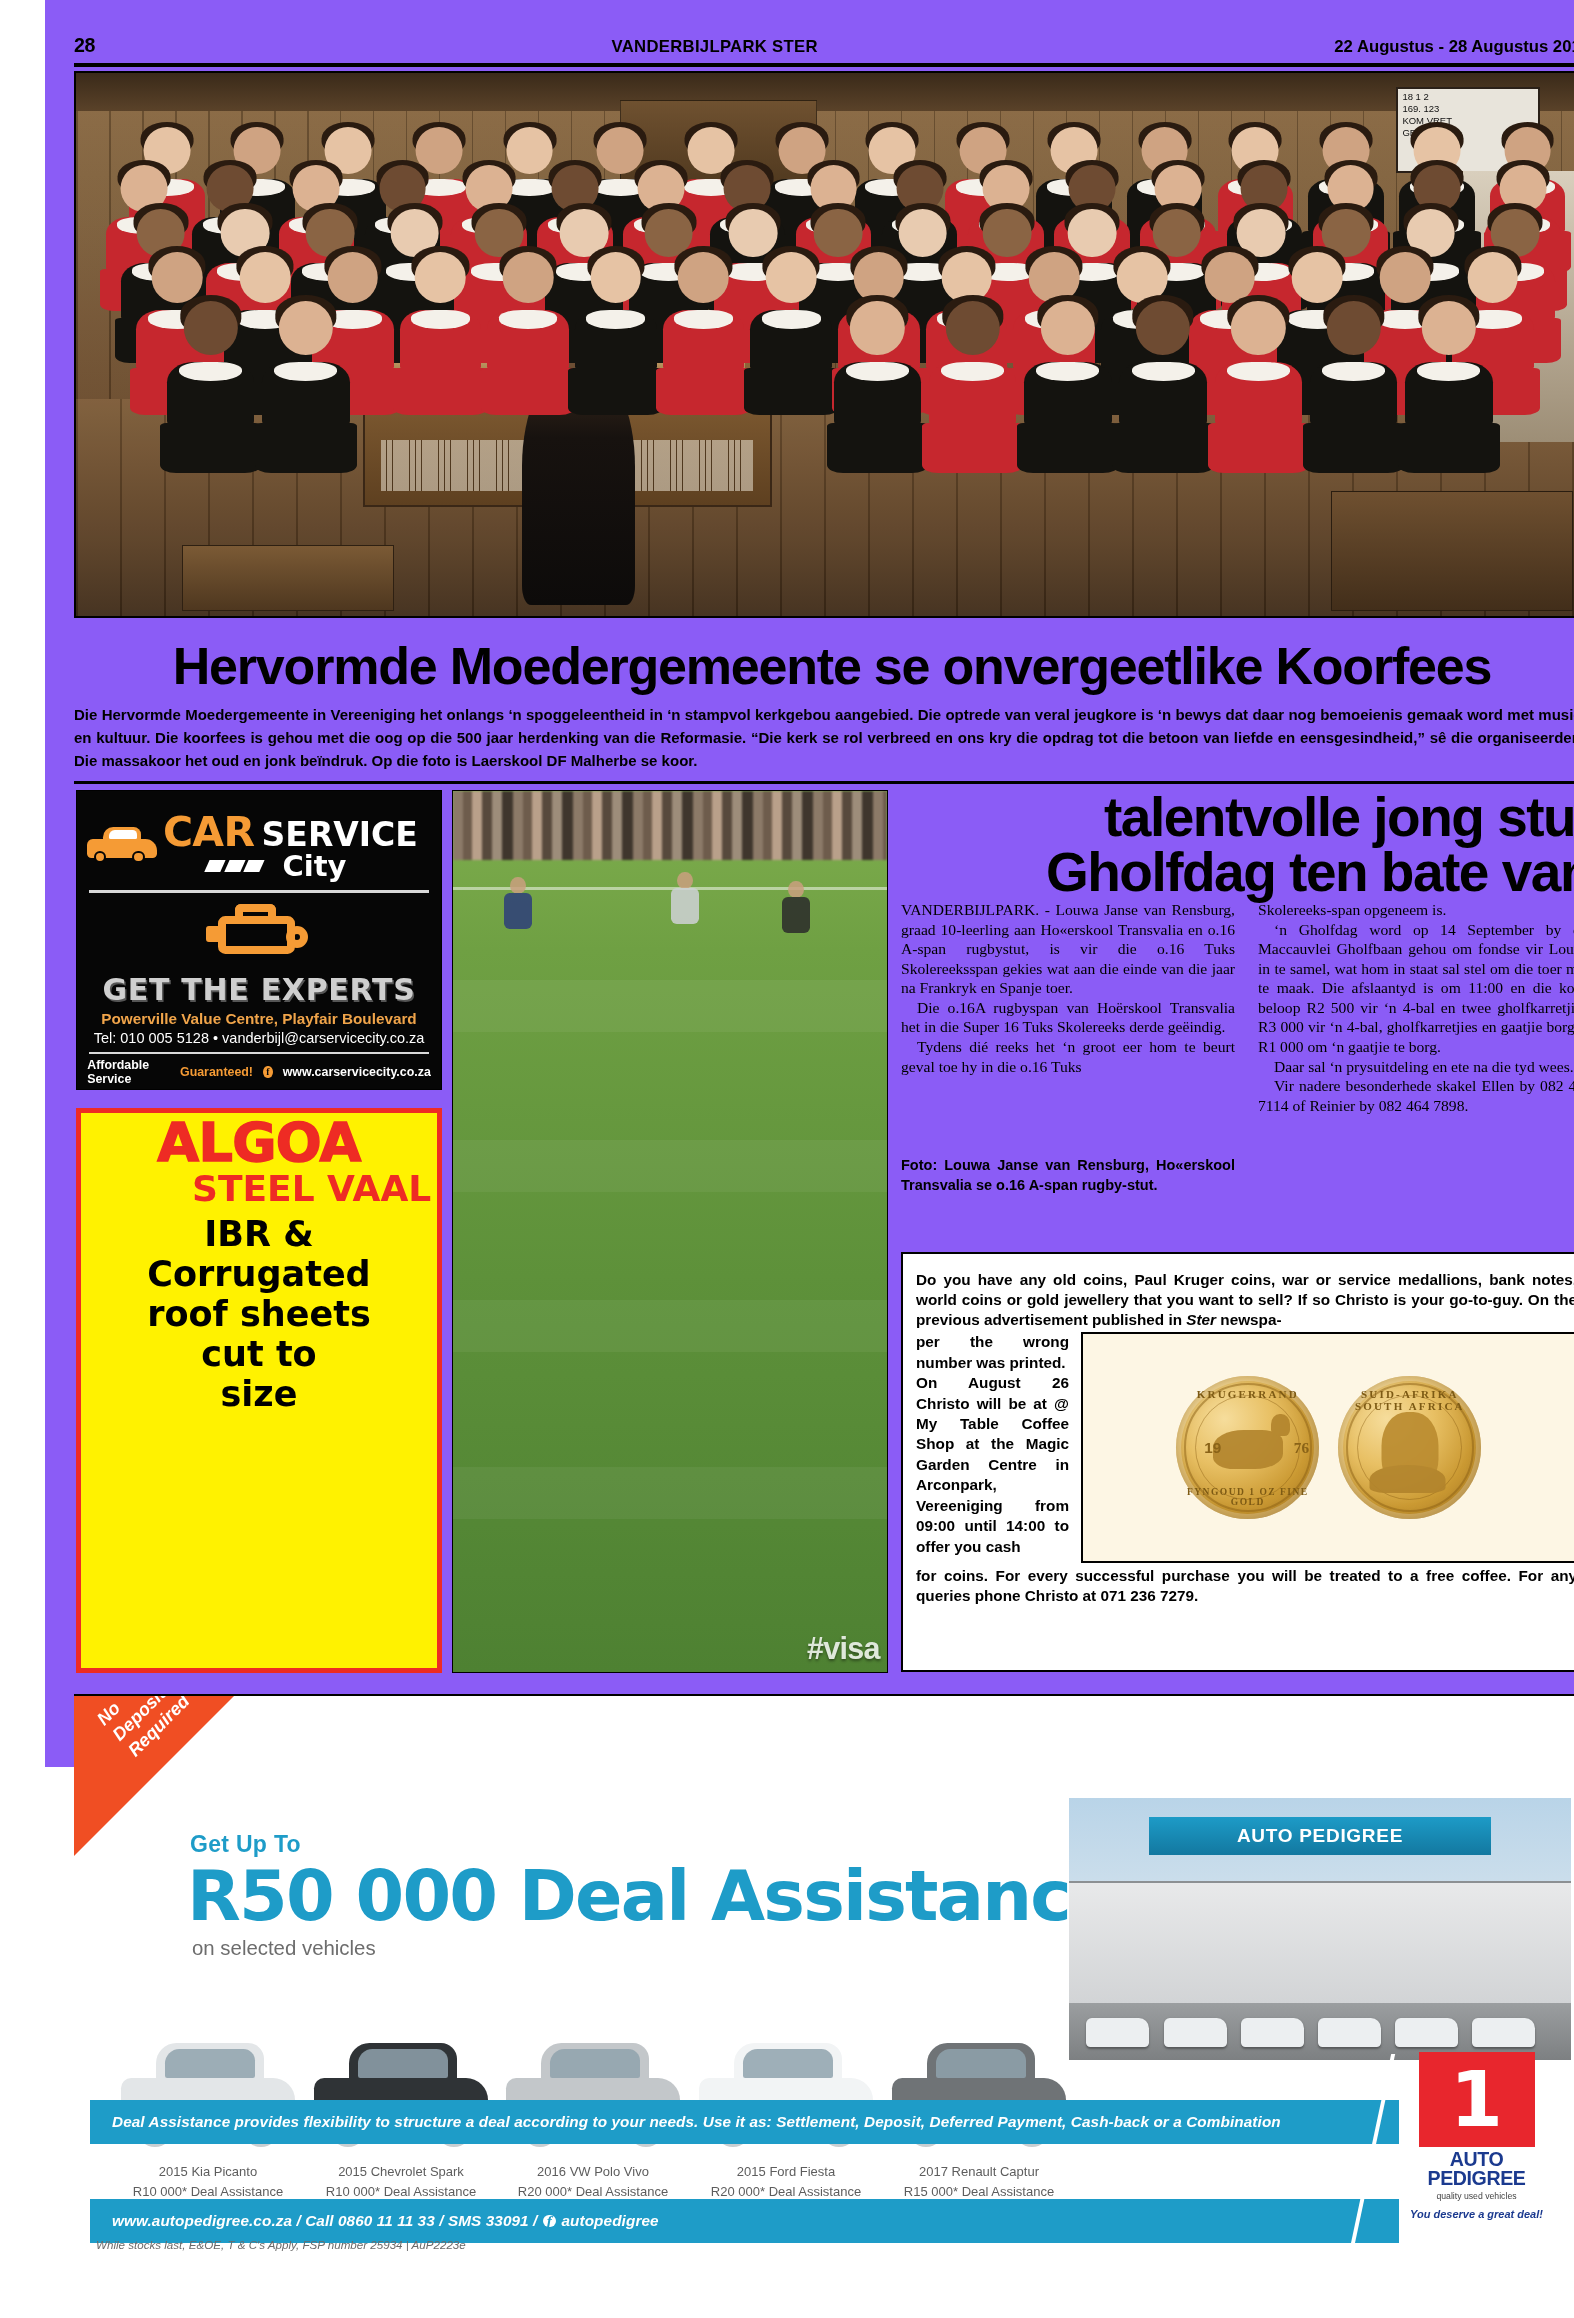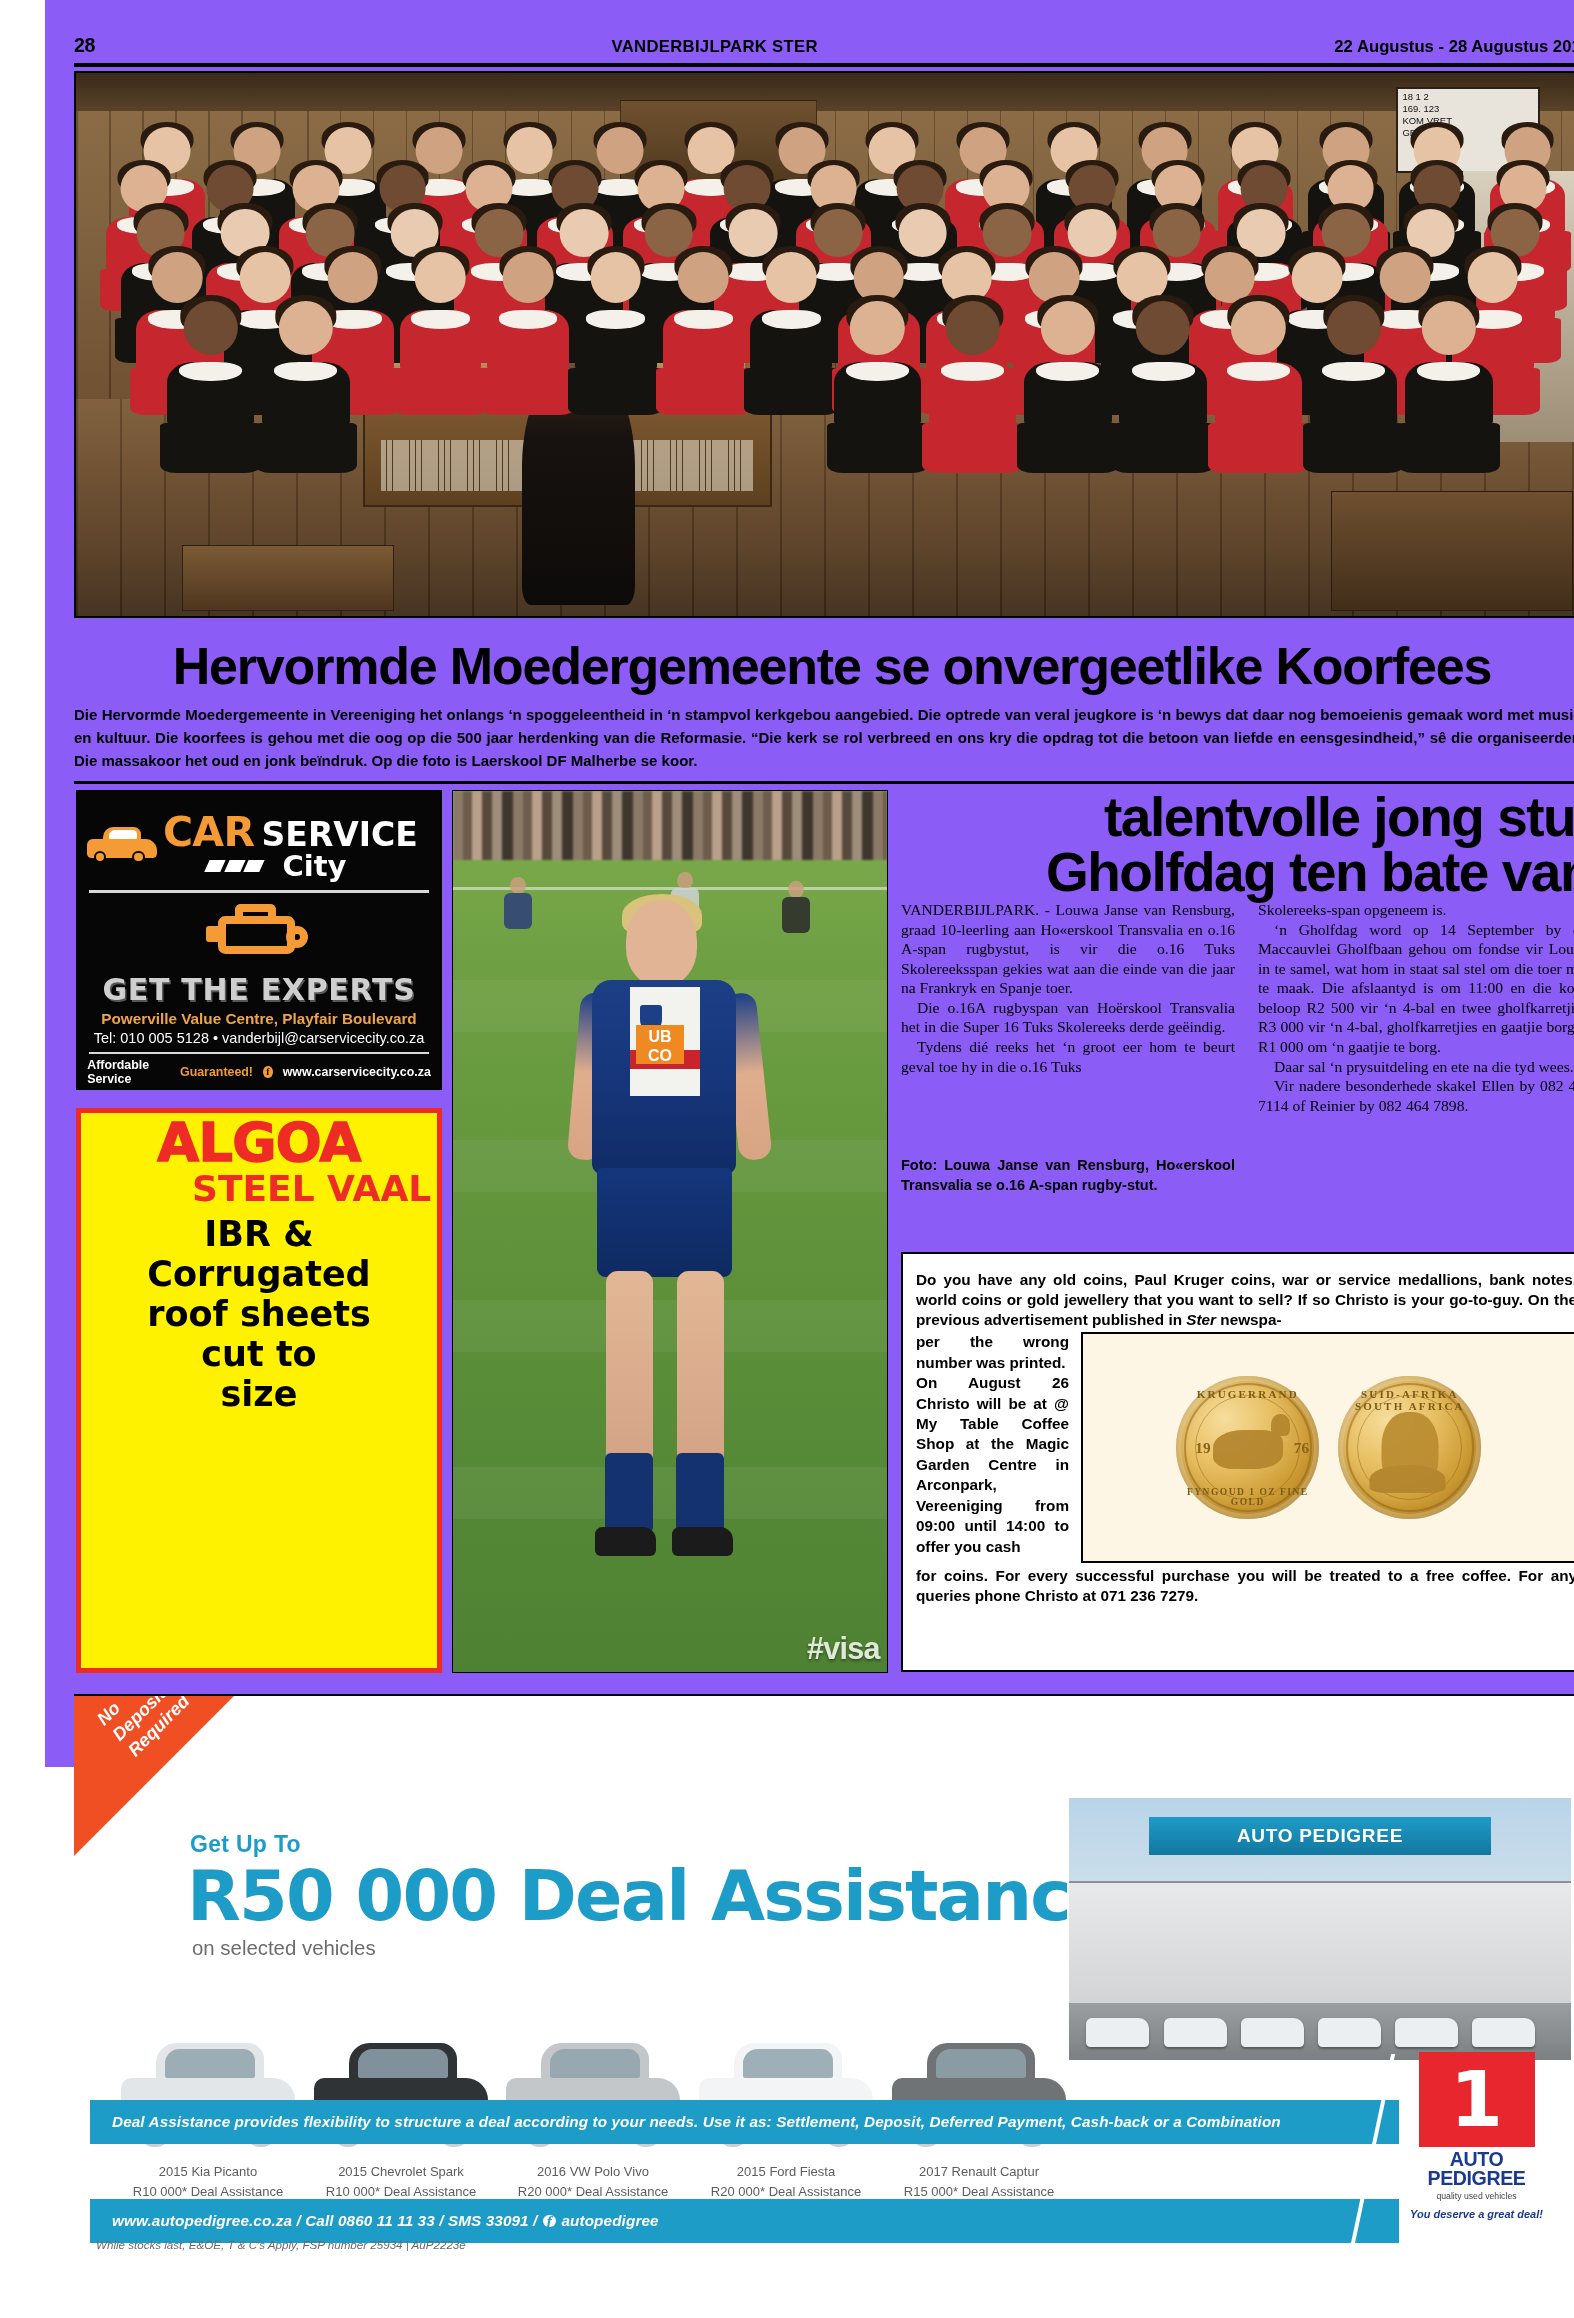--- a/index.html
+++ b/index.html
@@ -354,22 +354,22 @@
   .krug .buck{
     position:absolute; left:50%; top:50%; transform:translate(-50%,-46%);
     width:70px; height:39px; background:#b2842c; border-radius:44% 30% 40% 30%;
     opacity:.9;
   }
   .krug .buck::before{
     content:""; position:absolute; right:-7.3px; top:-16px; width:19px; height:22px;
     background:#b2842c; border-radius:46% 46% 30% 30%;
   }
   .krug .yr{
-    position:absolute; left:19px; top:50%; transform:translateY(-50%);
-    font-size:15.3px; font-weight:700; color:#8a6318; font-family:Liberation Serif, serif;
+    position:absolute; left:28px; top:50%; transform:translateY(-50%);
+    font-size:15.3px; font-weight:700; color:#8a6318; font-family:Liberation Sans, sans-serif;
   }
   .krug .yr2{
     position:absolute; right:10.2px; top:50%; transform:translateY(-50%);
     font-size:15.3px; font-weight:700; color:#8a6318; font-family:"Liberation Serif",serif;
   }
   .krug .arc-top{
     position:absolute; left:0; right:0; top:11.6px; text-align:center;
     font-size:11px; font-weight:700; letter-spacing:2.2px; color:#7d5a14;
     font-family:"Liberation Serif",serif;
   }
@@ -1133,40 +1133,20 @@
         <div class="b" style="background:#2d3f7a"></div>
       </div>
     <div class="bg-player" style="left:218px;top:81px;">
         <div class="h"></div>
         <div class="b" style="background:#cfd2d6"></div>
       </div>
     <div class="bg-player" style="left:329px;top:90px;">
         <div class="h"></div>
         <div class="b" style="background:#2b2b2b"></div>
       </div>
-    <div class="player">
-      <div class="p-armL"></div>
-        <div class="p-armR"></div>
-      <div class="p-hair"></div>
-        <div class="p-head"></div>
-      <div class="p-jersey">
-        <div class="white-panel"></div>
-        <div class="red-stripe"></div>
-        <div class="crest"></div>
-      </div>
-      <div class="p-sponsor" style="white-space:pre-line">UB
-CO</div>
-      <div class="p-shorts"></div>
-      <div class="p-legL"></div>
-        <div class="p-legR"></div>
-      <div class="p-sockL"></div>
-        <div class="p-sockR"></div>
-      <div class="p-bootL"></div>
-        <div class="p-bootR"></div>
-    </div>
     <div class="visa-tag">#visa</div>
   </div>
 
   <div class="gholf-head">
     <div>talentvolle jong stut</div>
     <div>Gholfdag ten bate van</div>
   </div>
   <div class="gholf-cols">
     <div class="gholf-col">
       <p>VANDERBIJLPARK. - Louwa Janse van Rensburg, graad 10-leerling aan Ho«erskool Transvalia en o.16 A-span rugbystut, is vir die o.16 Tuks Skolereeksspan gekies wat aan die einde van die jaar na Frankryk en Spanje toer.</p>

